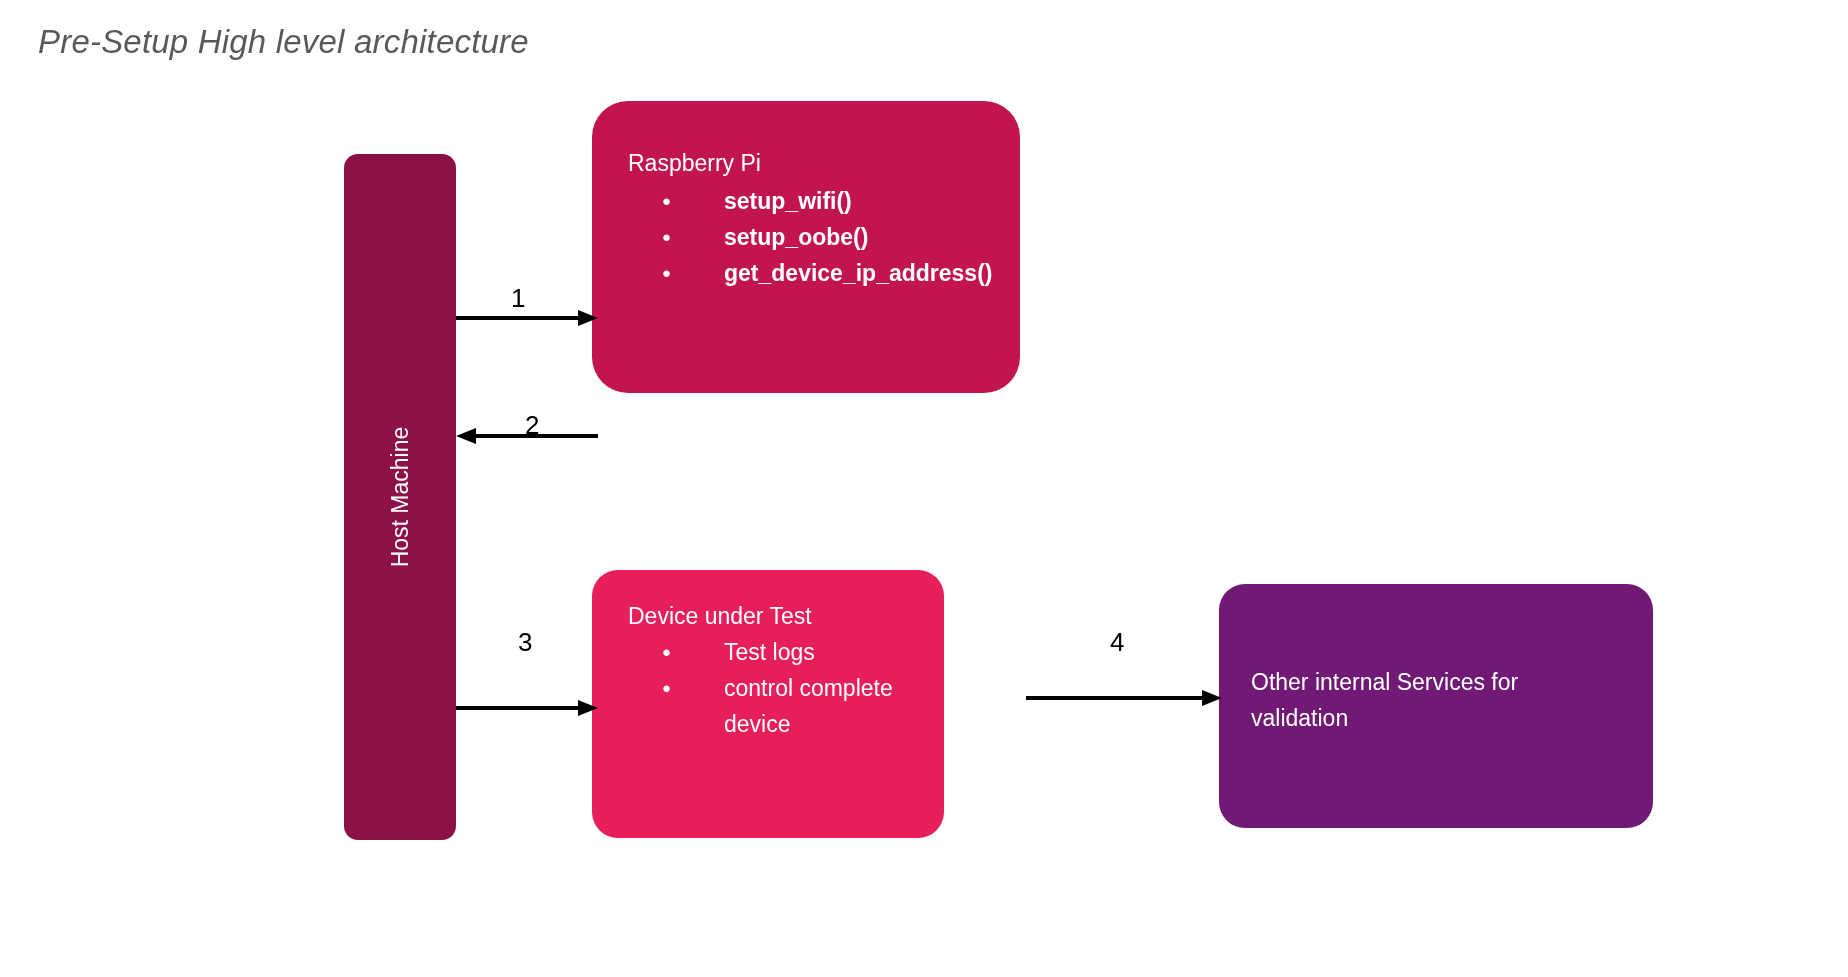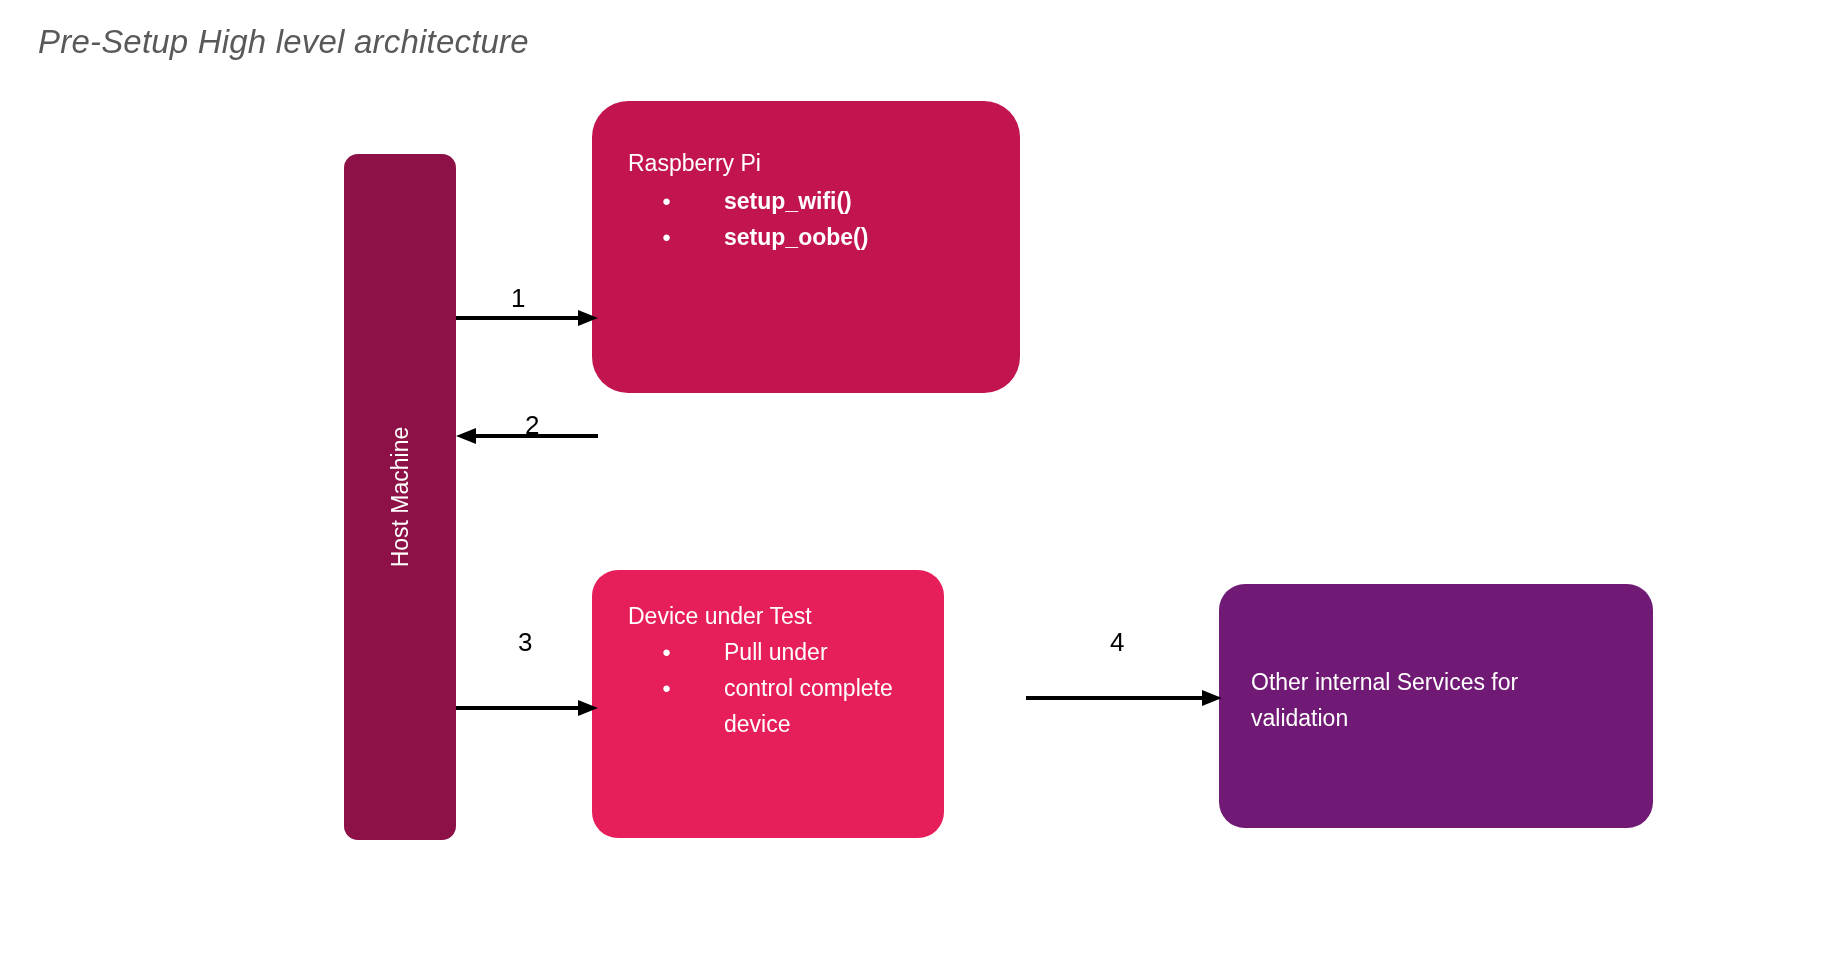--- a/index.html
+++ b/index.html
@@ -188,27 +188,28 @@
 
 <div id="host-bar">
   <span id="host-bar-label">Host Machine</span>
 </div>
 
 <div id="rpi-box">
   <div id="rpi-title">Raspberry Pi</div>
   <ul id="rpi-list">
     <li>setup_wifi()</li>
     <li>setup_oobe()</li>
+    <li>get_device_ip_address()</li>
   </ul>
 </div>
 
 <div id="dut-box">
   <div id="dut-title">Device under Test</div>
   <ul id="dut-list">
-    <li>Pull under</li>
+    <li>Test logs</li>
     <li>control complete device</li>
   </ul>
 </div>
 
 <div id="services-box">
   <span id="services-label">Other internal Services for validation</span>
 </div>
 
 <svg id="arrow1" class="arrow-svg" viewBox="0 0 142 16">
   <line class="arrow-line" x1="0" y1="8" x2="122" y2="8"></line>

